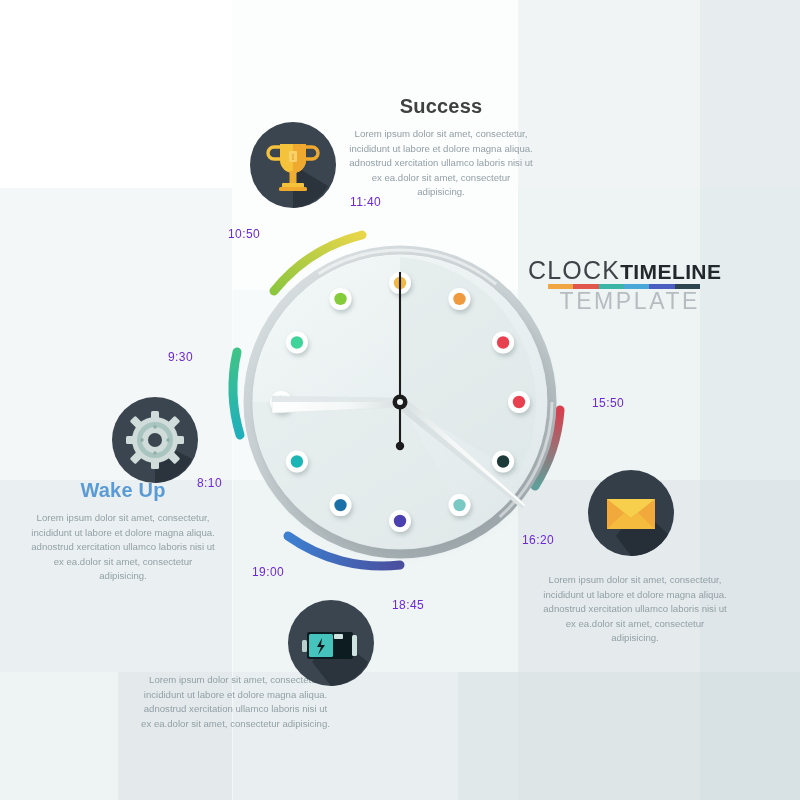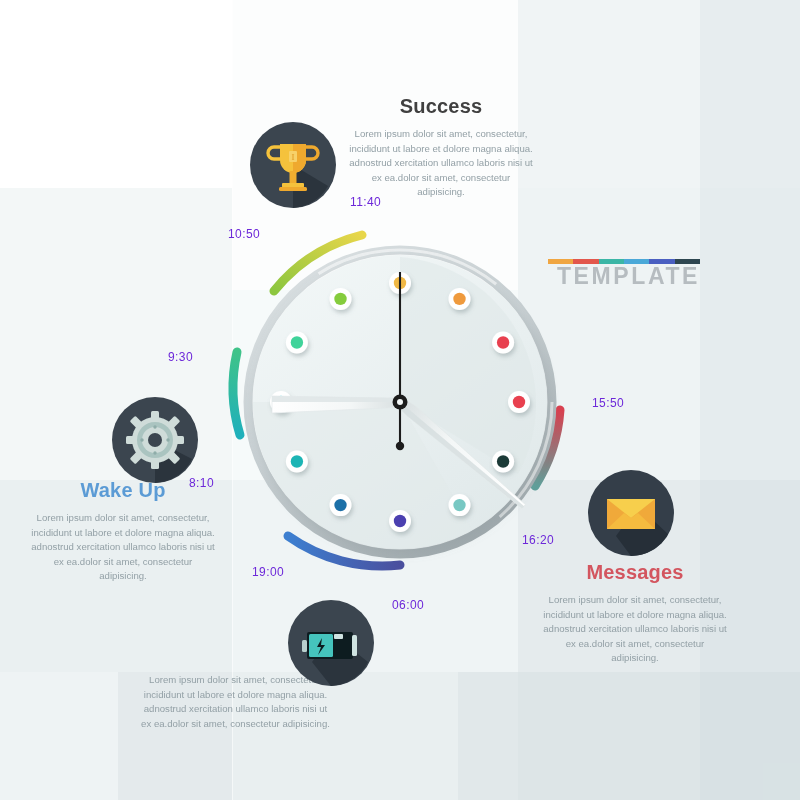--- a/index.html
+++ b/index.html
@@ -14,21 +14,21 @@
   .bg{position:absolute;pointer-events:none;}
 
   
   #logo{position:absolute;left:528px;top:258px;width:172px;}
   .logo-row1{display:flex;align-items:baseline;line-height:1;}
   .logo-clock{font-size:25px;letter-spacing:1.2px;color:#3f4448;font-weight:300;
               font-family:"Liberation Sans",sans-serif;}
   .logo-timeline{font-size:21px;letter-spacing:.4px;color:#23282c;font-weight:bold;}
   .logo-bar{display:flex;height:5px;width:152px;margin-left:20px;margin-top:1px;}
   .logo-bar span{flex:1 1 auto;height:100%;}
-  .logo-template{font-size:23px;letter-spacing:2.6px;color:#b6bcc0;font-weight:700;
+  .logo-template{font-size:23px;letter-spacing:2.6px;color:#b6bcc0;font-weight:400;
                  text-align:right;margin-top:1px;line-height:1;}
 
   
   #clock-wrap{position:absolute;left:210px;top:212px;width:380px;height:380px;}
 
   
   .section{position:absolute;}
   .sec-title{font-size:20px;font-weight:bold;letter-spacing:.2px;margin:0 0 6px 0;line-height:1;}
   .sec-body{font-size:9.6px;line-height:1.52;color:#93a0a6;margin:11px;}
 
@@ -187,27 +187,31 @@
         </g>
         <circle cx="190" cy="190" r="7.5" fill="#1c1c1c"></circle>
         <circle cx="190" cy="190" r="3" fill="#f2f6f6"></circle>
       </g>
     </svg>
   </div>
 
   <div class="timelabel" style="left:228px;top:227px;">10:50</div>
   <div class="timelabel" style="left:350px;top:195px;">11:40</div>
   <div class="timelabel" style="left:168px;top:350px;text-align:right;">9:30</div>
-  <div class="timelabel" style="left:189px;top:476px;">8:10</div>
+  <div class="timelabel" style="left:197px;top:476px;">8:10</div>
   <div class="timelabel" style="left:592px;top:396px;">15:50</div>
   <div class="timelabel" style="left:522px;top:533px;">16:20</div>
   <div class="timelabel" style="left:252px;top:565px;">19:00</div>
-  <div class="timelabel" style="left:392px;top:598px;">06:00</div>
+  <div class="timelabel" style="left:392px;top:598px;">18:45</div>
 
   <div id="logo">
+    <div class="logo-row1">
+      <span class="logo-clock">CLOCK</span>
+      <span class="logo-timeline">TIMELINE</span>
+    </div>
     <div class="logo-bar" id="logo-bar">
         <span style="background: rgb(240, 166, 66);"></span>
         <span style="background: rgb(226, 87, 76);"></span>
         <span style="background: rgb(59, 182, 166);"></span>
         <span style="background: rgb(74, 168, 216);"></span>
         <span style="background: rgb(74, 95, 193);"></span>
         <span style="background: rgb(46, 70, 80);"></span>
       </div>
     <div class="logo-template">TEMPLATE</div>
   </div>
@@ -255,21 +259,20 @@
       <g fill="#8fada9">
         <circle cx="43" cy="30" r="1.7"></circle>
           <circle cx="43" cy="56" r="1.7"></circle>
         <circle cx="30" cy="43" r="1.7"></circle>
           <circle cx="56" cy="43" r="1.7"></circle>
       </g>
     </svg>
   </div>
 
   <div class="section" style="left:530px;top:562px;width:210px;text-align:center;">
-    <div class="sec-title" style="color:#d3555f;">Messages</div>
     <div class="sec-body">Lorem ipsum dolor sit amet, consectetur, incididunt ut labore et dolore magna aliqua. adnostrud xercitation ullamco laboris nisi ut ex ea.dolor sit amet, consectetur adipisicing.</div>
   </div>
   <div class="icon-circle" style="left:588px;top:470px;width:86px;height:86px;background:#343e49;">
     <svg width="86" height="86" viewBox="0 0 86 86">
       <path d="M50 36 L80 64 A43 43 0 0 1 43 86 L28 66 Z" fill="#262f38"></path>
       <rect x="19" y="29" width="48" height="30" fill="#f0a93a"></rect>
       <path d="M19 29 h48 L43 48 Z" fill="#f7cf4c"></path>
       <path d="M19 59 L36 43 L43 48 L50 43 L67 59 Z" fill="#f5bb3f"></path>
     </svg>
   </div>

